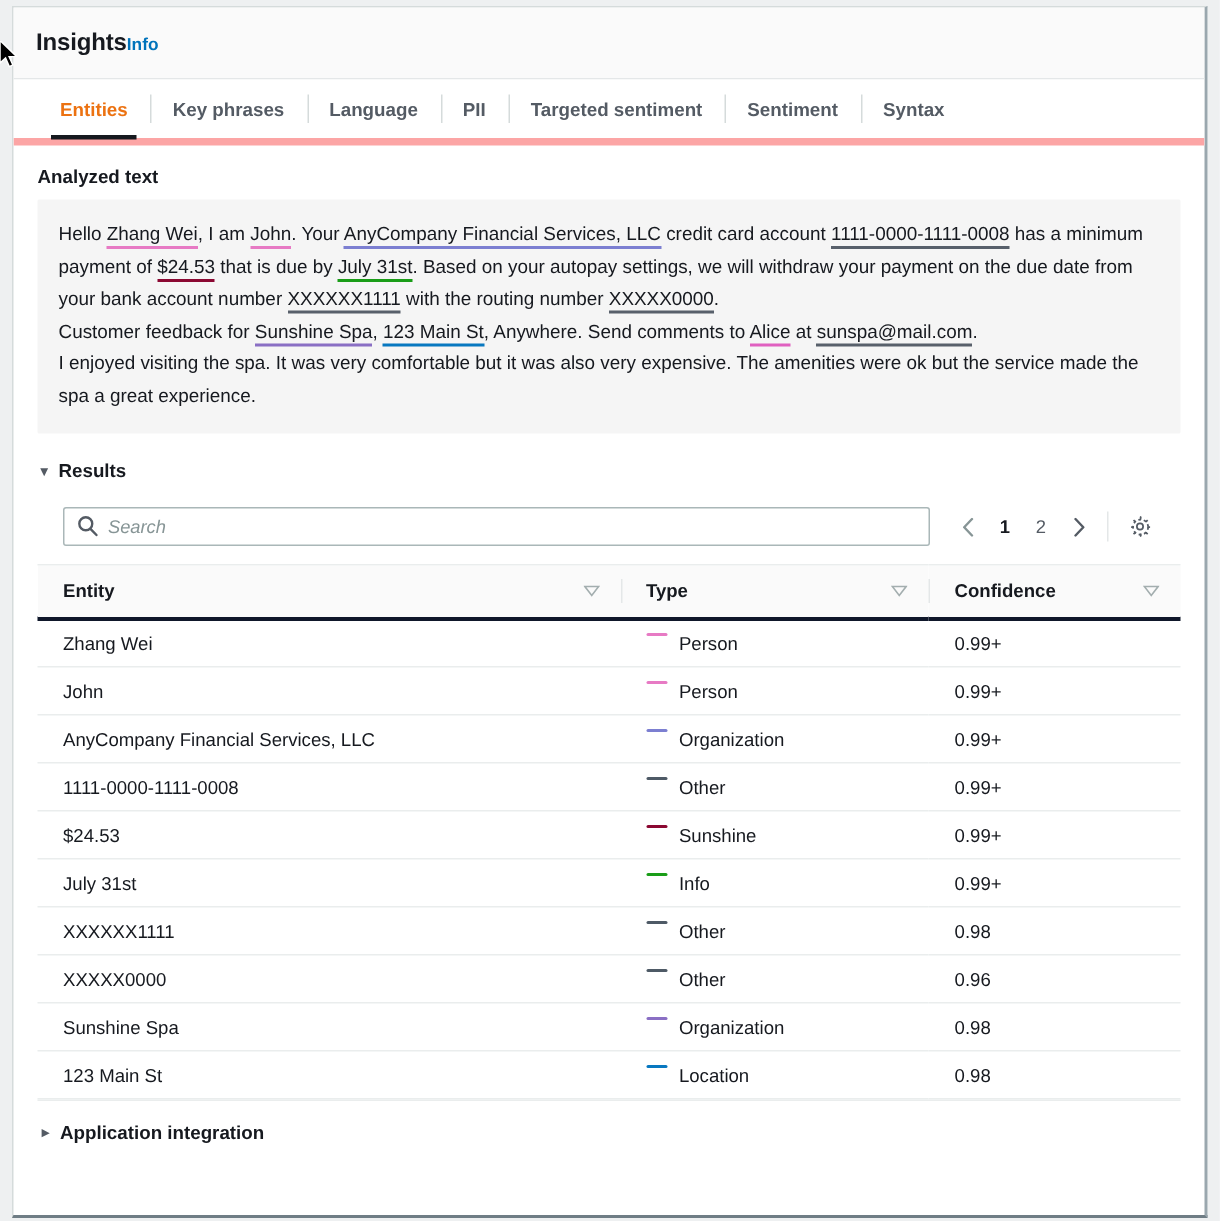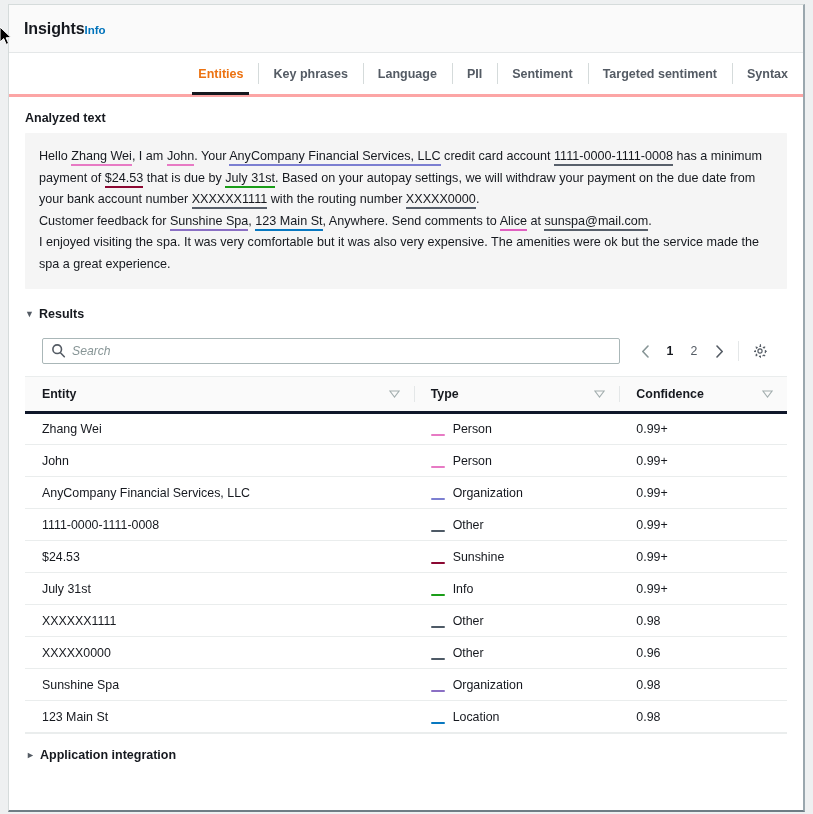--- a/index.html
+++ b/index.html
@@ -53,23 +53,22 @@
     position: relative;
     top: 1px;
   }
 
   
   .tabs {
     display: flex;
     align-items: stretch;
     height: 44px;
     padding-left: 16px;
-    border-bottom: 3px solid #fca5a5;
+    border-bottom: 5px solid #fca5a5;
     background: #ffffff;
-    justify-content: flex-end;
   }
   .tab {
     display: flex;
     align-items: center;
     padding: 0 15px;
     font-size: 12.5px;
     font-weight: bold;
     color: #545b64;
     cursor: pointer;
     position: relative;
@@ -246,21 +245,21 @@
   .sort-ico { opacity: 0.75; margin-right: 4px; }
 
   table.results tbody td {
     border-bottom: 1px solid #eaeded;
     font-size: 12.4px;
     color: #16191f;
     height: 32px;
     padding: 0 10px 0 17px;
     vertical-align: middle;
   }
-  .type-cell { display: flex; align-items: flex-end; gap: 8px; }
+  .type-cell { display: flex; align-items: flex-start; gap: 8px; }
   .type-dash {
     display: inline-block;
     width: 14px; height: 2px;
     border-radius: 1px;
     flex: none;
   }
 
   
   .appint {
     display: flex;
@@ -307,24 +306,24 @@
         <div class="tab">
           <span>Key phrases</span>
         </div>
         <div class="tab">
           <span>Language</span>
         </div>
         <div class="tab">
           <span>PII</span>
         </div>
         <div class="tab">
+          <span>Targeted sentiment</span>
+        </div>
+        <div class="tab">
           <span>Sentiment</span>
-        </div>
-        <div class="tab">
-          <span>Targeted sentiment</span>
         </div>
         <div class="tab">
           <span>Syntax</span>
         </div>
       </div>
 
     <div class="panel-body">
 
       <div class="section-label">Analyzed text</div>
 

